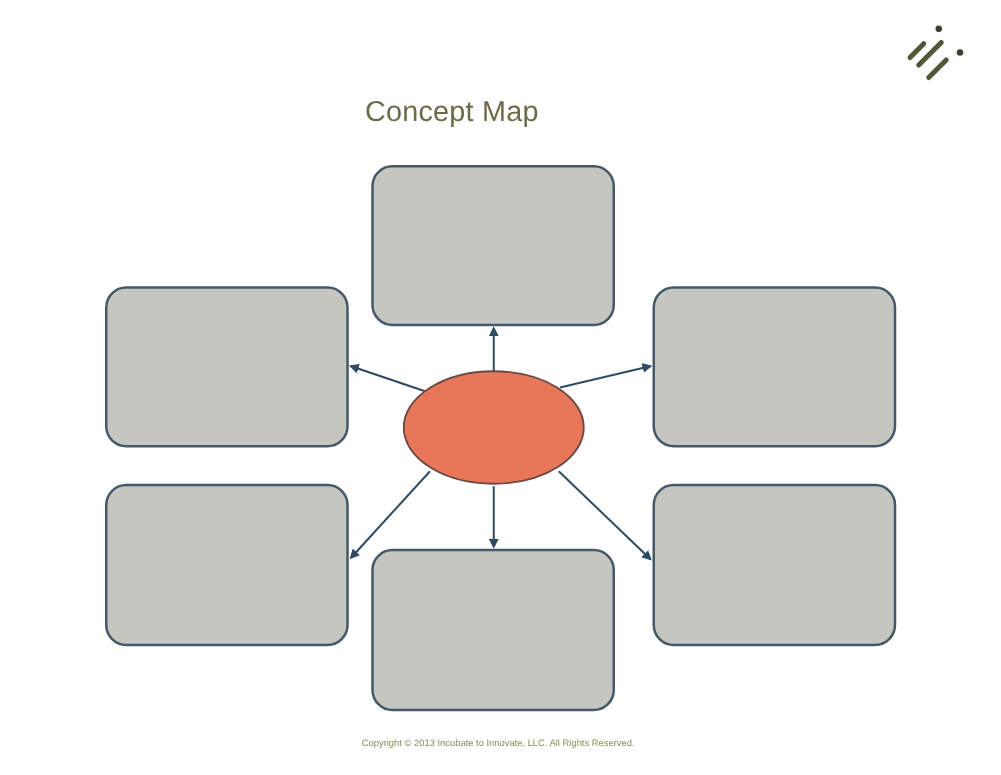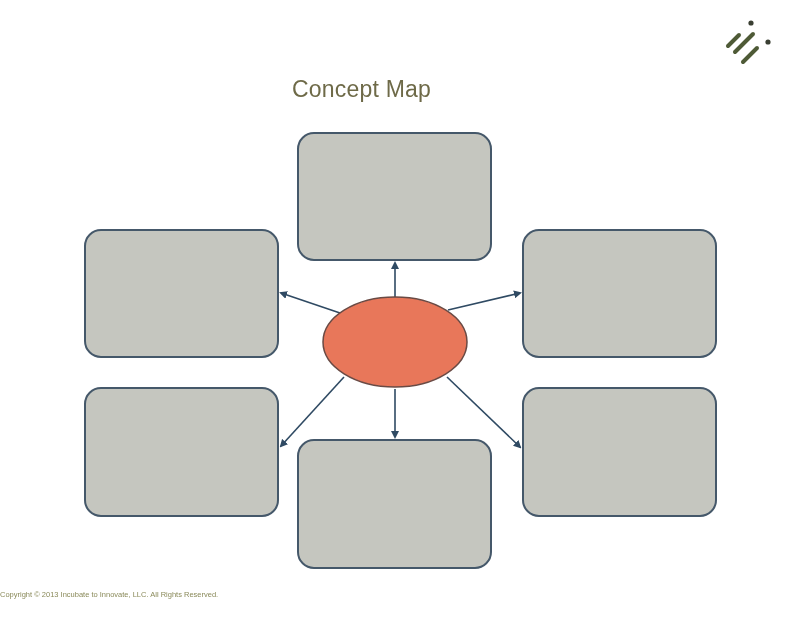--- a/index.html
+++ b/index.html
@@ -1,20 +1,20 @@
 <!DOCTYPE html>
 <html><head>
   <meta charset="utf-8">
   <style>
     html, body { margin: 0; padding: 0; background: #ffffff; }
     body { width: 801px; height: 620px; position: relative; overflow: hidden; font-family: "DejaVu Sans", sans-serif; }
     .logo { position: absolute; left: 720px; top: 12px; width: 60px; height: 60px; }
     .title { position: absolute; left: 0; width: 723px; top: 76px; text-align: center; font-family: "Liberation Sans", sans-serif; font-size: 23px; color: #6e6a48; letter-spacing: 0.2px; }
     .diagram { position: absolute; left: 0; top: 0; width: 801px; height: 620px; }
-    .footer { position: absolute; left: 0; width: 797px; top: 590px; text-align: left; font-family: "Liberation Sans", sans-serif; font-size: 7.5px; color: #8a8a5a; }
+    .footer { position: absolute; left: 0; width: 797px; top: 590px; text-align: center; font-family: "Liberation Sans", sans-serif; font-size: 7.5px; color: #8a8a5a; }
     .node-box { cursor: text; }
   </style>
 </head>
 <body>
 
 <svg class="logo" viewBox="0 0 60 60">
   <g stroke="#4e5a36" stroke-width="4" stroke-linecap="round">
     <line x1="8" y1="34" x2="19" y2="23"></line>
     <line x1="15" y1="40" x2="33" y2="22"></line>
     <line x1="23" y1="50" x2="37" y2="36"></line>

